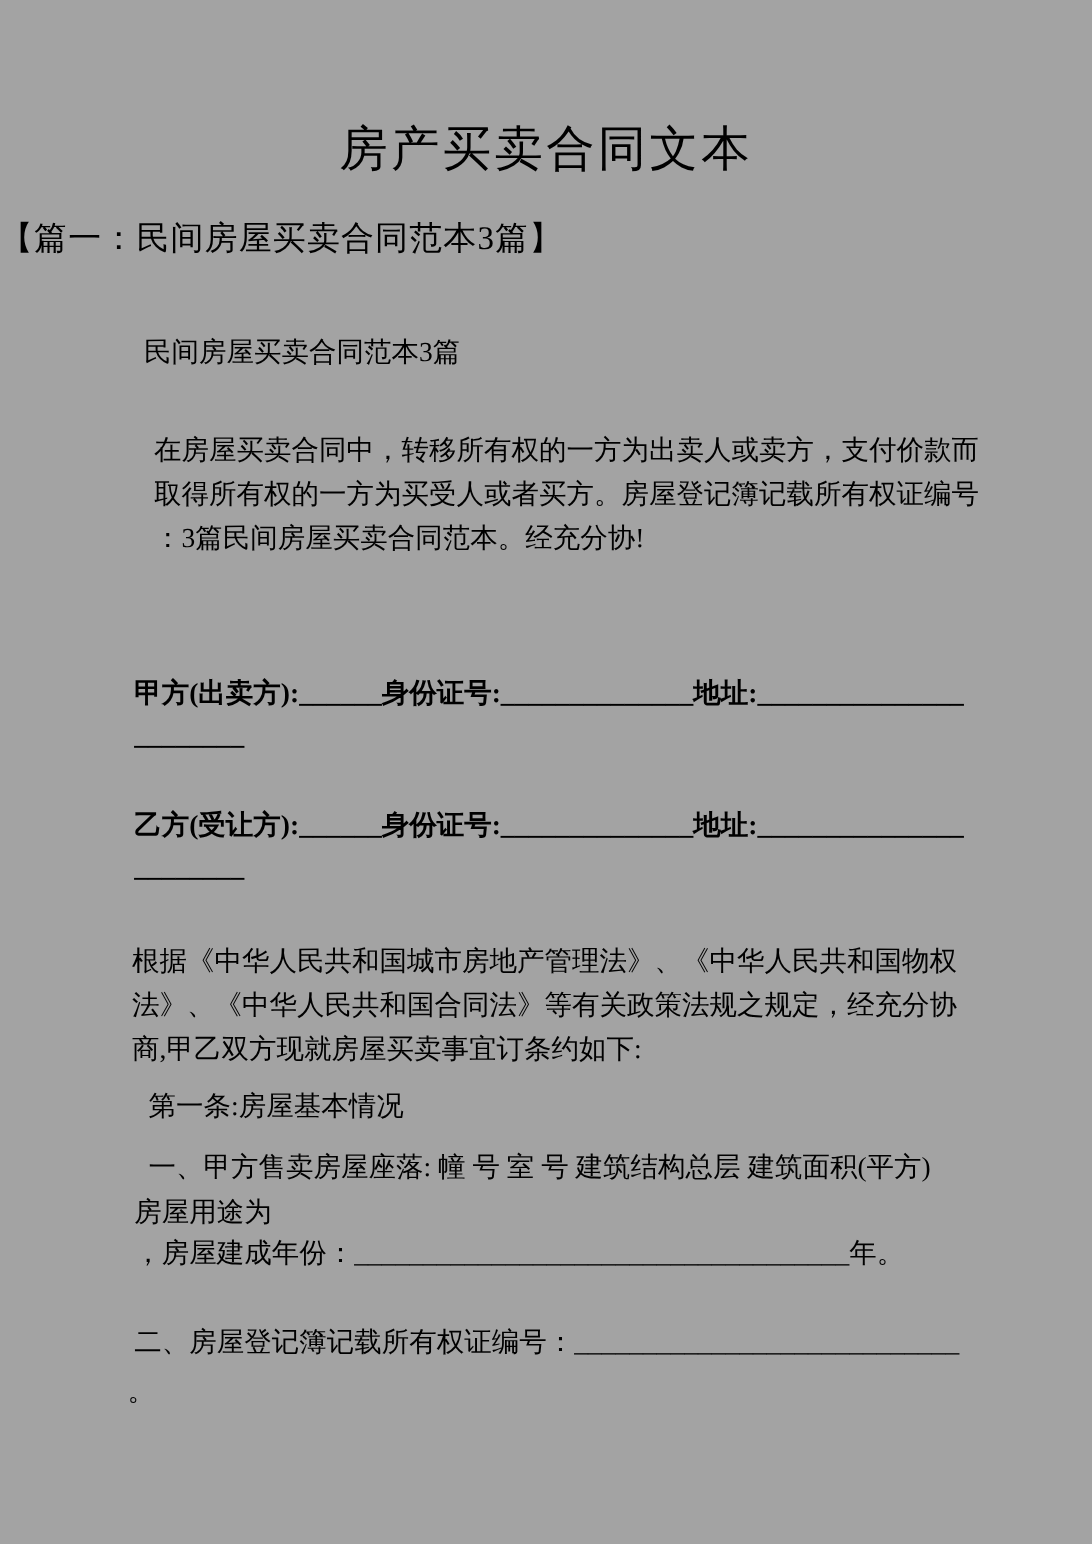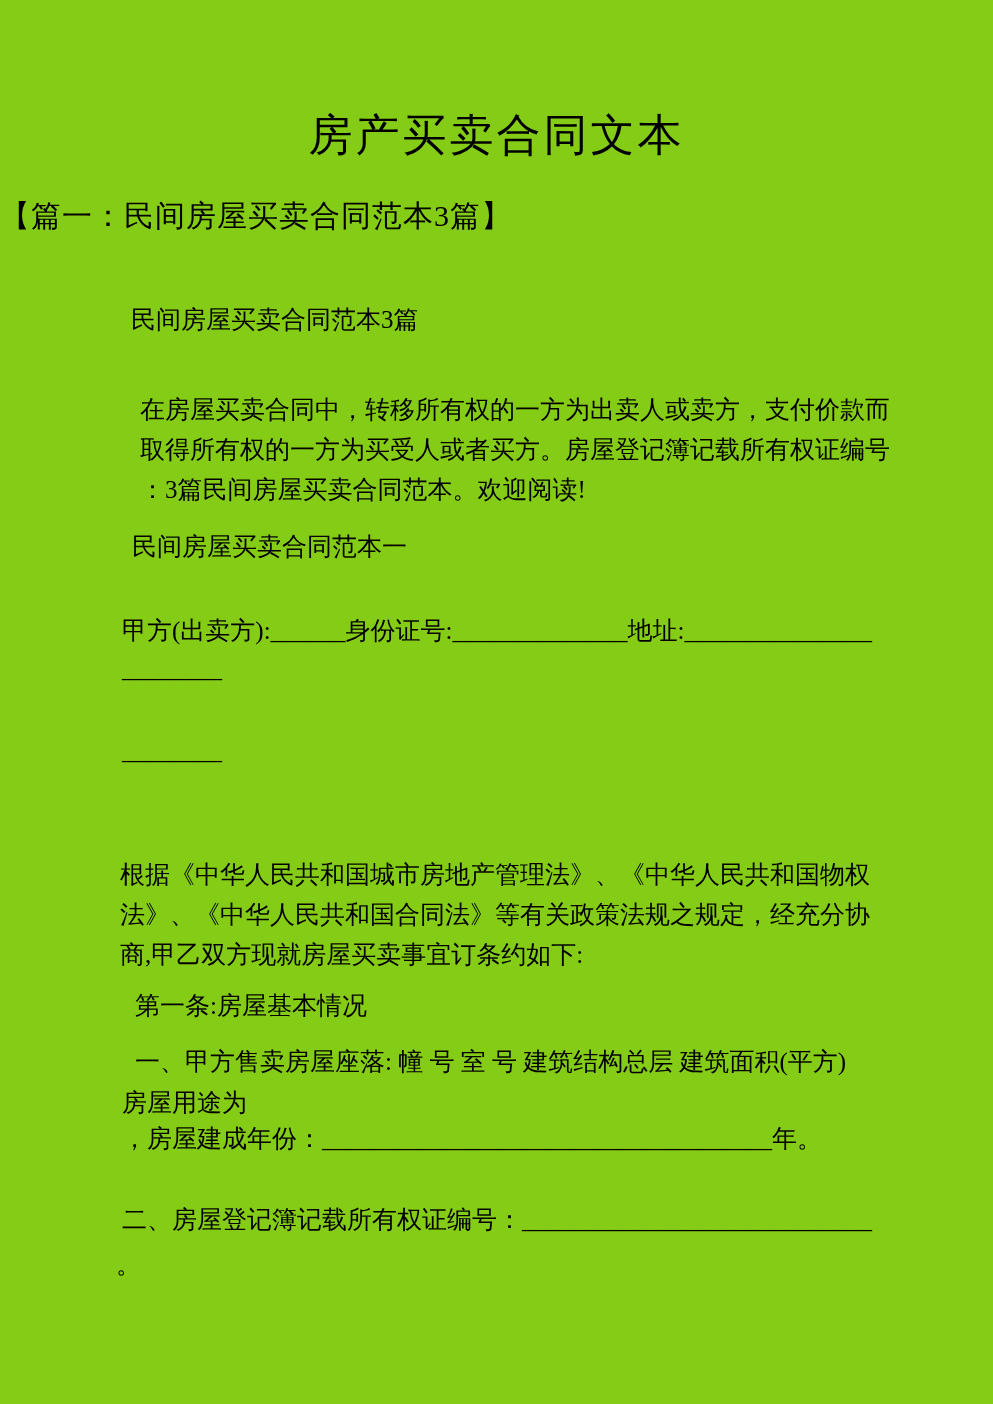--- a/index.html
+++ b/index.html
@@ -4,21 +4,21 @@
 <style>
   html, body {
     margin: 0;
     padding: 0;
     background: #ffffff;
   }
   .page {
     position: relative;
     width: 993px;
     height: 1404px;
-    background: #84cc16;
+    background: #a3a3a3;
     color: #000000;
     font-family: "Liberation Serif", "DejaVu Serif", serif;
     font-size: 25px;
     overflow: hidden;
   }
   .abs { position: absolute; }
   .doc-title {
     top: 106px;
     left: 0;
     width: 100%;
@@ -35,21 +35,21 @@
     text-align: left;
     font-size: 30px;
     font-weight: 400;
     letter-spacing: 1px;
     margin: 0;
   }
   .heading-3pian { top: 303px; left: 131px; text-align: right; }
   .para { line-height: 40px; white-space: nowrap; }
   .intro-para { top: 390px; left: 120px; margin-left: 20px; }
   .sample-heading { top: 530px; left: 132px; }
-  .party-block { line-height: 38px; white-space: nowrap; }
+  .party-block { line-height: 38px; white-space: nowrap; font-weight: bold; }
   .party-a { top: 612px; left: 122px; }
   .party-b { top: 732px; left: 122px; }
   .legal-para { top: 855px; left: 120px; }
   .article-heading { top: 989px; left: 135px; }
   .item1-block { top: 1041px; left: 122px; line-height: 41px; white-space: nowrap; }
   .item1-block .first-line { padding-left: 13px; }
   .year-line { top: 1122px; left: 122px; white-space: nowrap; }
   .item2-line { top: 1203px; left: 122px; white-space: nowrap; }
   .trailing-period { top: 1248px; left: 116px; }
 </style>
@@ -60,31 +60,31 @@
 
   <h1 class="abs doc-title">房产买卖合同文本</h1>
 
   <h2 class="abs doc-subtitle">【篇一：民间房屋买卖合同范本3篇】</h2>
 
   <div class="abs heading-3pian">民间房屋买卖合同范本3篇</div>
 
   <div class="abs para intro-para">
     <div>在房屋买卖合同中，转移所有权的一方为出卖人或卖方，支付价款而</div>
     <div>取得所有权的一方为买受人或者买方。房屋登记簿记载所有权证编号</div>
-    <div>：3篇民间房屋买卖合同范本。欢迎阅读!</div>
+    <div>：3篇民间房屋买卖合同范本。经充分协!</div>
   </div>
 
-  <div class="abs sample-heading">民间房屋买卖合同范本一</div>
 
   <div class="abs party-block party-a">
     <div>甲方(出卖方):______身份证号:______________地址:_______________</div>
     <div>________</div>
   </div>
 
   <div class="abs party-block party-b">
+    <div>乙方(受让方):______身份证号:______________地址:_______________</div>
     <div>________</div>
   </div>
 
   <div class="abs article-heading">第一条:房屋基本情况</div>
 
   <div class="abs para legal-para">
     <div>根据《中华人民共和国城市房地产管理法》、《中华人民共和国物权</div>
     <div>法》、《中华人民共和国合同法》等有关政策法规之规定，经充分协</div>
     <div>商,甲乙双方现就房屋买卖事宜订条约如下:</div>
   </div>

